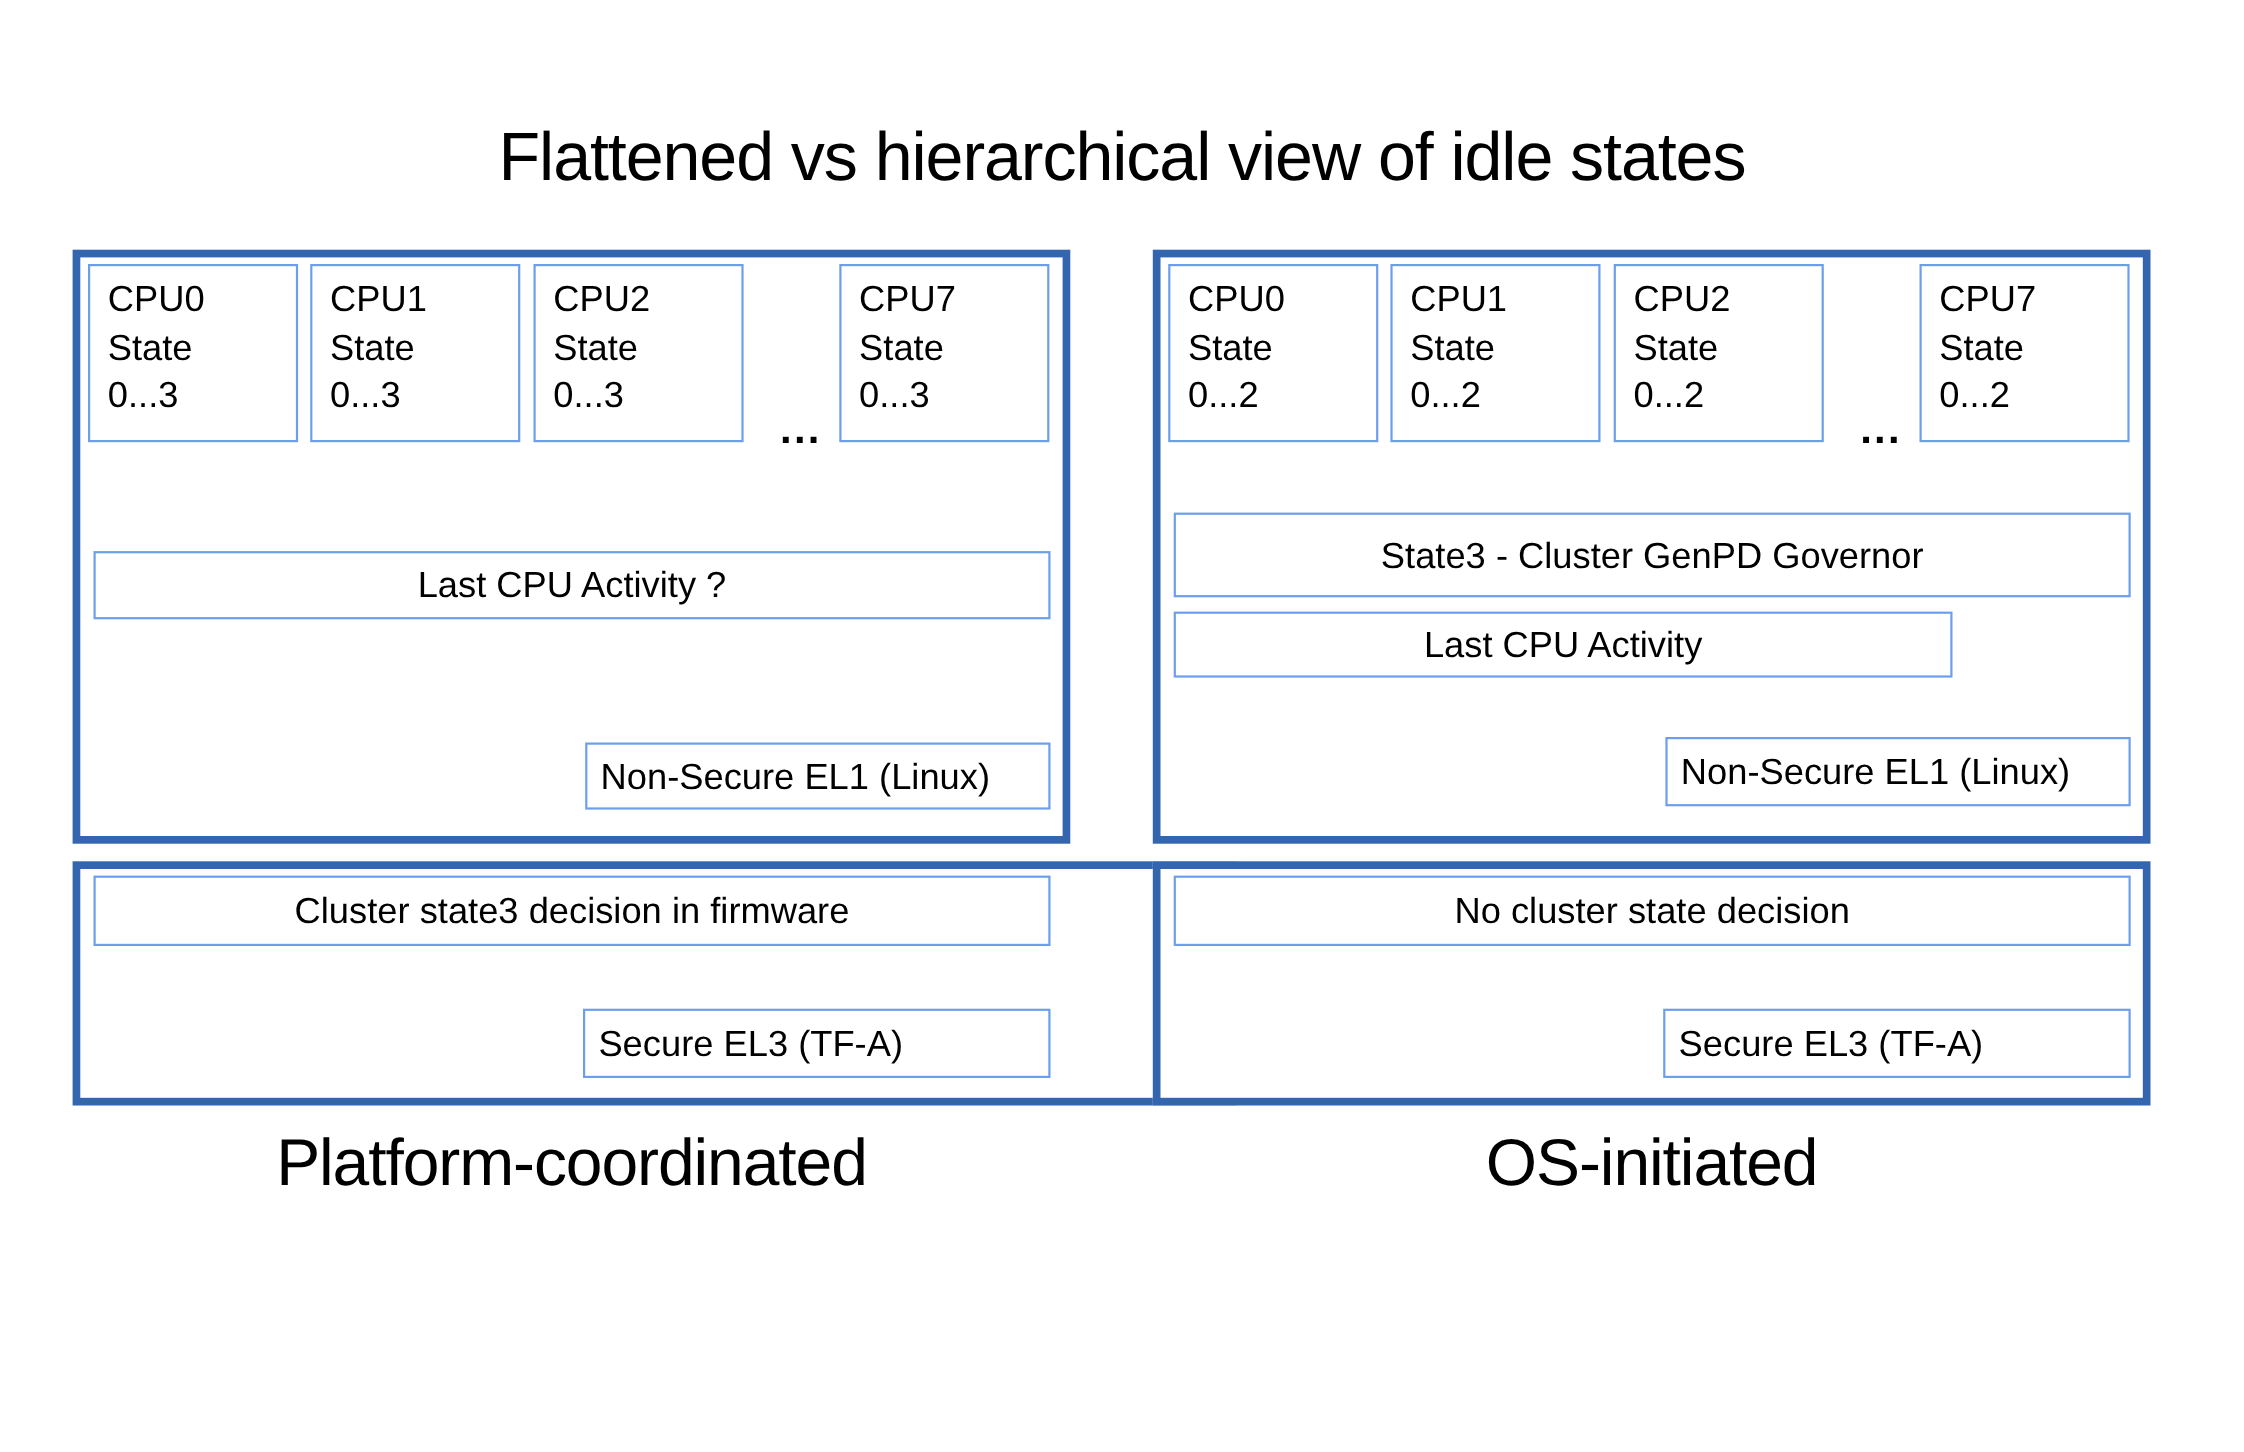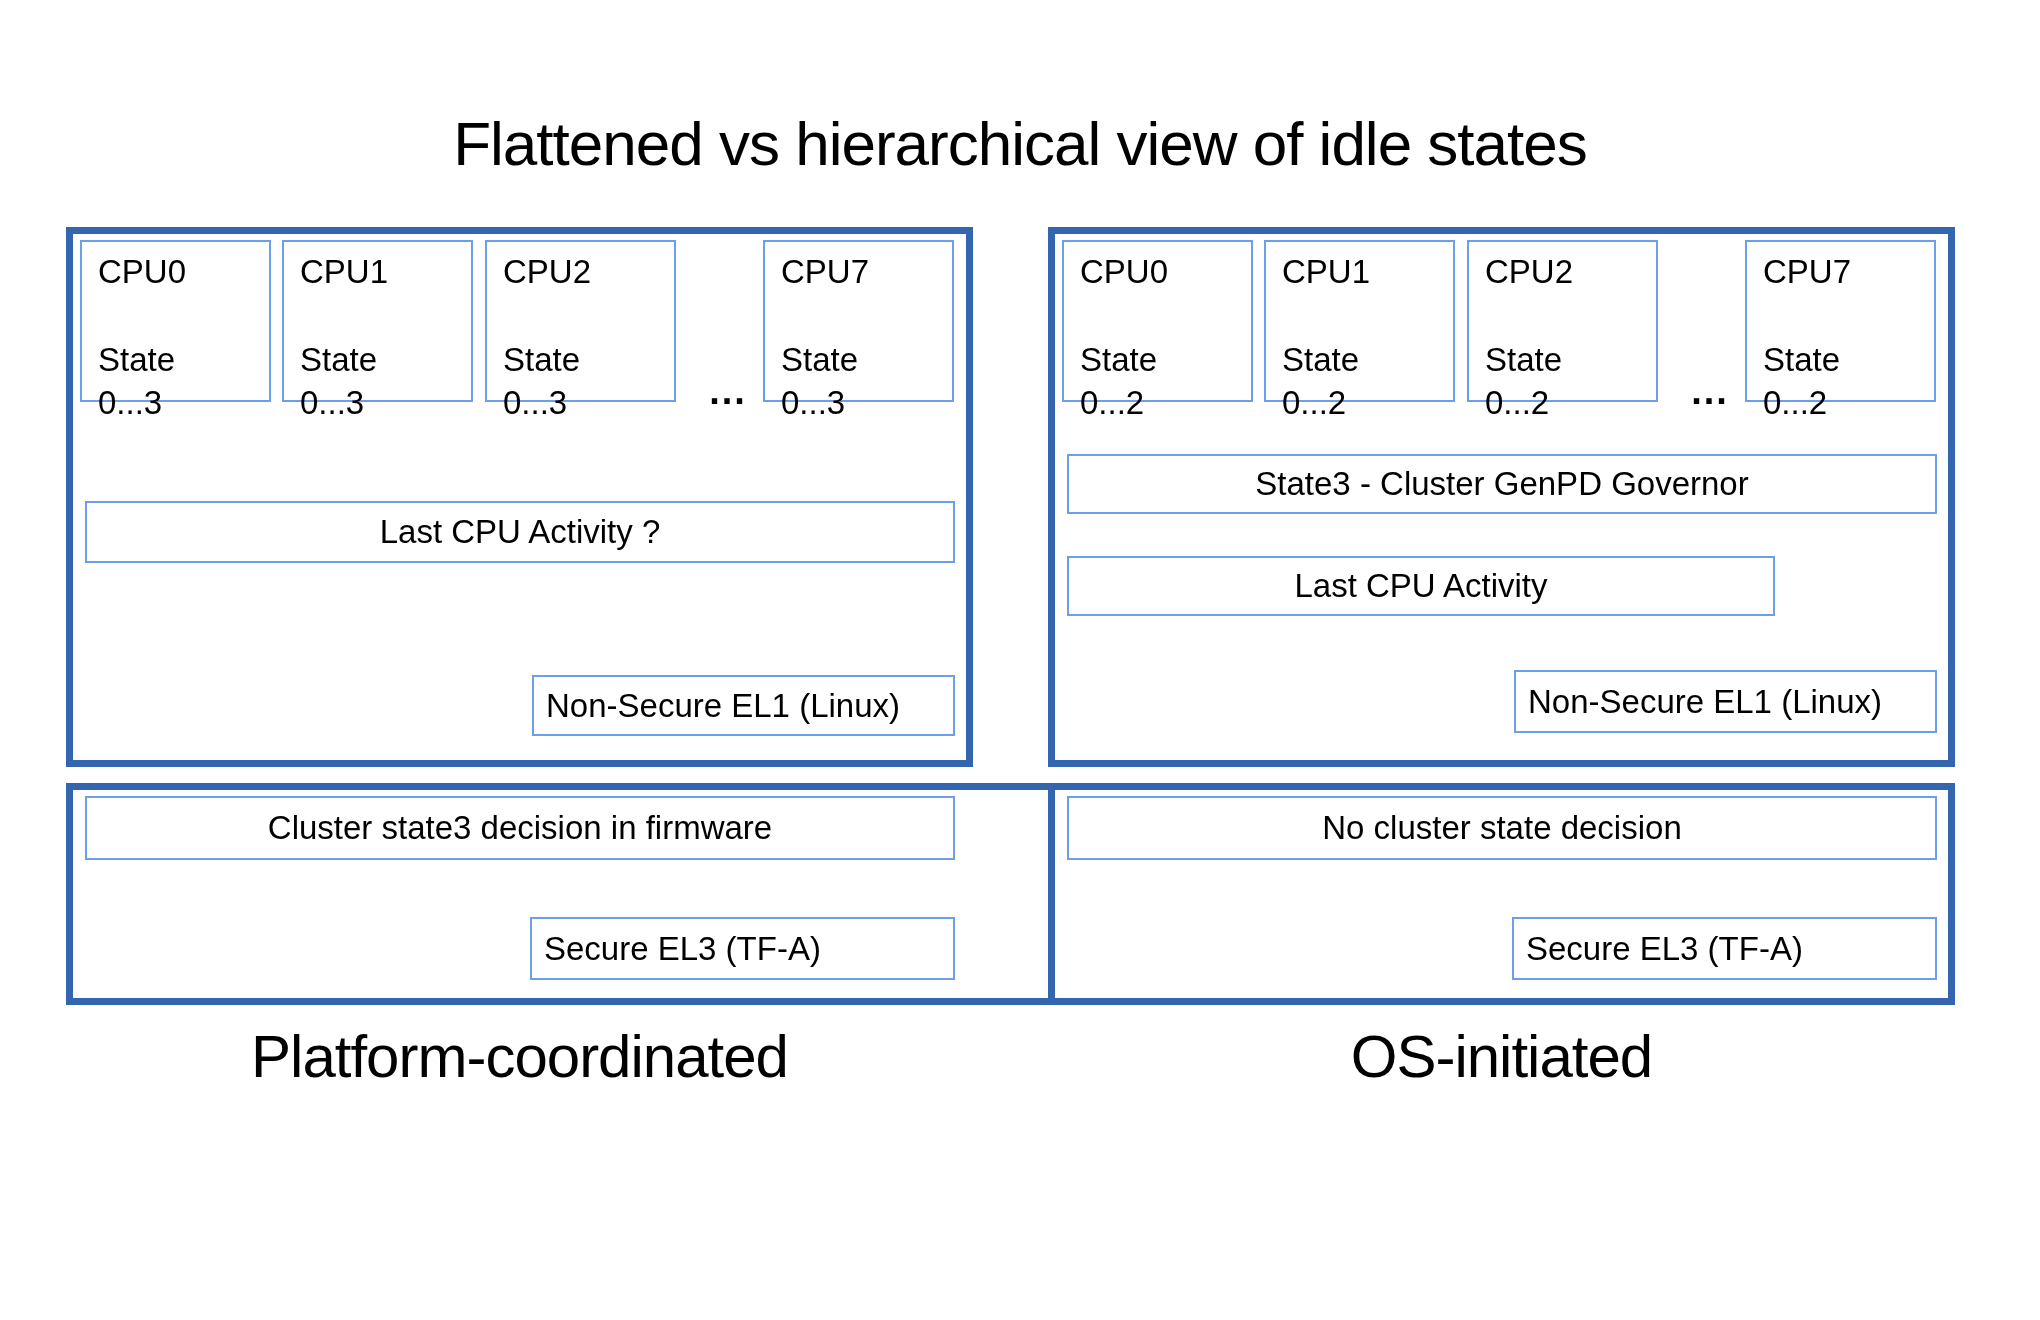--- a/index.html
+++ b/index.html
@@ -47,21 +47,21 @@
     border: 2px solid var(--light);
     padding: 8px 24px 0 16px;
     font-size: 33px;
     line-height: 1.32;
     background: var(--bg);
   }
   .cpu-0 { left: 7px; }
   .cpu-1 { left: 209px; }
   .cpu-2 { left: 412px; }
   .cpu-7 { left: 690px; }
-  .cpu-state { margin-top: 44px; }
+  .cpu-state { }
 
   .dots {
     position: absolute;
     left: 620px;
     top: 136px;
     width: 70px;
     text-align: center;
     font-size: 38px;
     font-weight: bold;
     letter-spacing: 2px;
@@ -79,21 +79,21 @@
   }
   .elbox {
     justify-content: flex-start;
     padding-left: 12px;
   }
 
   
   .act-left  { left: 12px;  top: 267px; width: 870px; height: 62px; }
   .el1-left  { left: 459px; top: 441px; width: 423px; height: 61px; }
   
-  .gov-right { left: 12px;  top: 220px; width: 870px; height: 60px; }
+  .gov-right { left: 12px;  top: 232px; width: 870px; height: 77px; }
   .act-right { left: 12px;  top: 322px; width: 708px; height: 60px; }
   .el1-right { left: 459px; top: 436px; width: 423px; height: 63px; }
   
   .decision  { left: 12px;  top: 6px;   width: 870px; height: 64px; }
   .el3       { left: 457px; top: 127px; width: 425px; height: 63px; }
 
   .caption {
     position: absolute;
     top: 1022px;
     width: 907px;

